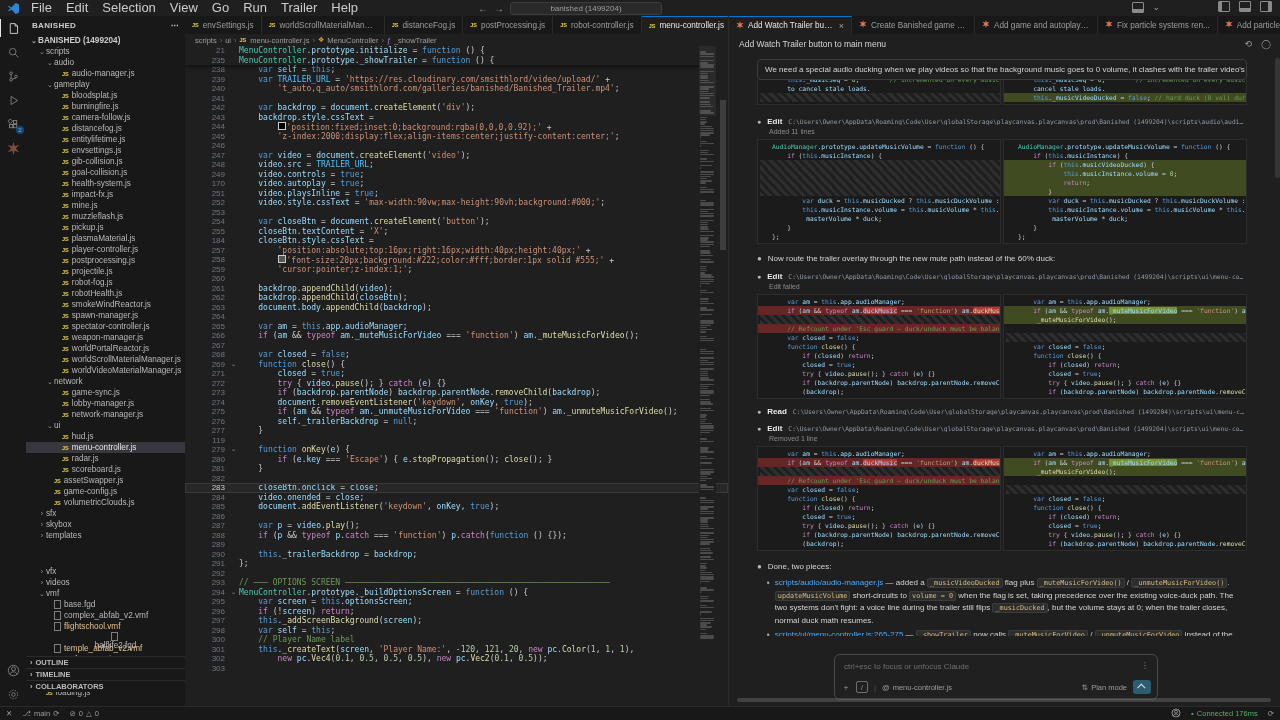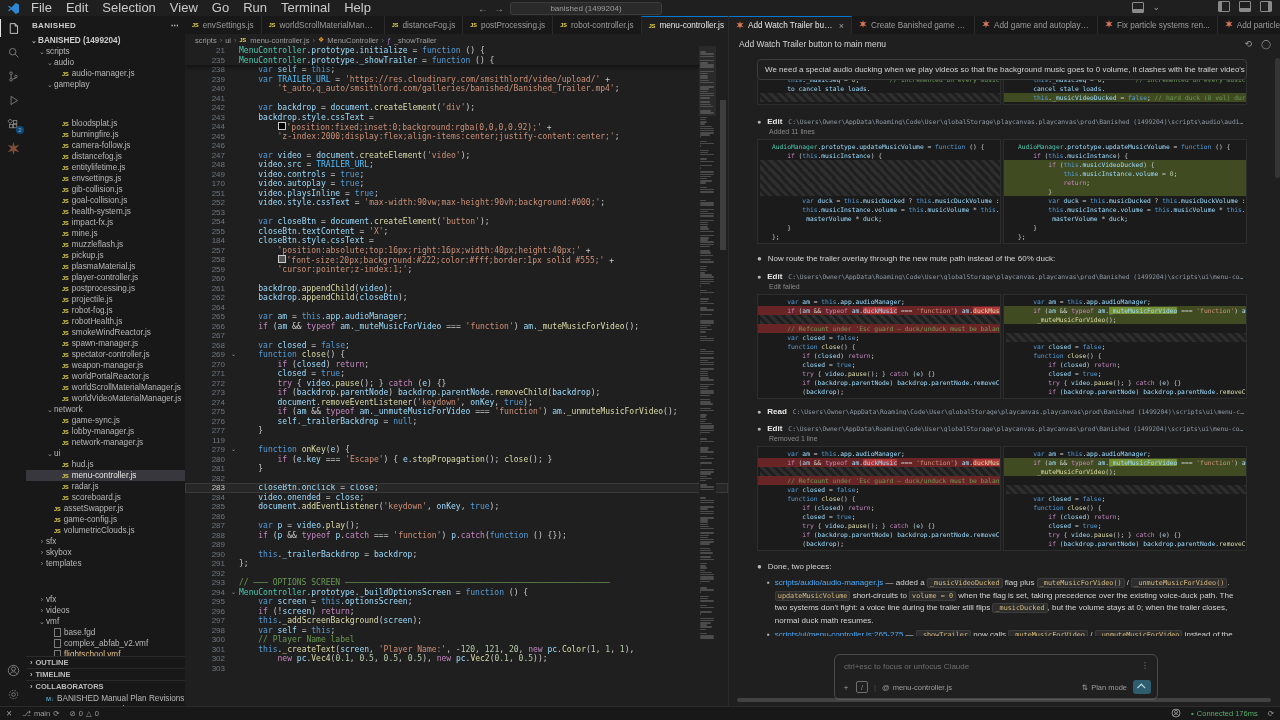--- a/index.html
+++ b/index.html
@@ -136,21 +136,21 @@
           <path d="M7 0L3 4 1 2.6 0 3.2 2.2 5 0 6.8 1 7.4 3 6l4 4 3-1.4V1.4Z" fill="#2f86d2"></path>
         </svg>
     </div>
     <div id="menubar" style="display: flex;">
         <span class="menu-item">File</span>
         <span class="menu-item">Edit</span>
         <span class="menu-item">Selection</span>
         <span class="menu-item">View</span>
         <span class="menu-item">Go</span>
         <span class="menu-item">Run</span>
-        <span class="menu-item">Terminal</span>
+        <span class="menu-item">Trailer</span>
         <span class="menu-item">Help</span>
       </div>
     <div id="tb-center">
       <span class="nav-arrow">←</span>
       <span class="nav-arrow">→</span>
       <div id="tb-search">banished (1499204)</div>
     </div>
     <div id="tb-layouticons">
       <span class="lay-ic b"></span>
       <span>⌄</span>
@@ -238,21 +238,21 @@
         </div>
         <div class="trow" style="padding-left: 28px;">
           <span class="chev"> </span>
           <span class="jsic">JS</span>
           <span>audio-manager.js</span>
         </div>
         <div class="trow" style="padding-left: 20px;">
           <span class="chev">⌄</span>
           <span>gameplay</span>
         </div>
-        <div class="trow" style="padding-left: 28px; margin-top: 28px;">
+        <div class="trow" style="padding-left: 28px;">
           <span class="chev"> </span>
           <span class="jsic">JS</span>
           <span>bloodsplat.js</span>
         </div>
         <div class="trow" style="padding-left: 28px;">
           <span class="chev"> </span>
           <span class="jsic">JS</span>
           <span>burningfire.js</span>
         </div>
         <div class="trow" style="padding-left: 28px;">
@@ -615,27 +615,27 @@
         <div class="cline"><span class="gut">253</span><span class="fold"></span><span class="src mono"></span></div>
         <div class="cline"><span class="gut">254</span><span class="fold"></span><span class="src mono"><span>    </span><span class="kd">var</span><span> </span><span class="vr">closeBtn</span><span> </span><span class="pu">=</span><span> </span><span class="vr">document</span><span class="pu">.</span><span class="fn">createElement</span><span class="pu">(</span><span class="st">'button'</span><span class="pu">)</span><span class="pu">;</span></span></div>
         <div class="cline"><span class="gut">255</span><span class="fold"></span><span class="src mono"><span>    </span><span class="vr">closeBtn</span><span class="pu">.</span><span class="vr">textContent</span><span> </span><span class="pu">=</span><span> </span><span class="st">'X'</span><span class="pu">;</span></span></div>
         <div class="cline"><span class="gut">184</span><span class="fold"></span><span class="src mono"><span>    </span><span class="vr">closeBtn</span><span class="pu">.</span><span class="vr">style</span><span class="pu">.</span><span class="vr">cssText</span><span> </span><span class="pu">=</span></span></div>
         <div class="cline"><span class="gut">257</span><span class="fold"></span><span class="src mono"><span>        </span><span class="st">'position:absolute;top:16px;right:16px;width:40px;height:40px;'</span><span> </span><span class="pu">+</span></span></div>
         <div class="cline"><span class="gut">258</span><span class="fold"></span><span class="src mono"><span>        </span><span class="swatch" style="background: rgb(85, 85, 85);"></span><span class="st">'font-size:20px;background:#222;color:#fff;border:1px solid #555;'</span><span> </span><span class="pu">+</span></span></div>
         <div class="cline"><span class="gut">259</span><span class="fold"></span><span class="src mono"><span>        </span><span class="st">'cursor:pointer;z-index:1;'</span><span class="pu">;</span></span></div>
         <div class="cline"><span class="gut">260</span><span class="fold"></span><span class="src mono"></span></div>
         <div class="cline"><span class="gut">261</span><span class="fold"></span><span class="src mono"><span>    </span><span class="vr">backdrop</span><span class="pu">.</span><span class="fn">appendChild</span><span class="pu">(</span><span class="vr">video</span><span class="pu">)</span><span class="pu">;</span></span></div>
         <div class="cline"><span class="gut">262</span><span class="fold"></span><span class="src mono"><span>    </span><span class="vr">backdrop</span><span class="pu">.</span><span class="fn">appendChild</span><span class="pu">(</span><span class="vr">closeBtn</span><span class="pu">)</span><span class="pu">;</span></span></div>
+        <div class="cline"><span class="gut">263</span><span class="fold"></span><span class="src mono"><span>    </span><span class="vr">document</span><span class="pu">.</span><span class="vr">body</span><span class="pu">.</span><span class="fn">appendChild</span><span class="pu">(</span><span class="vr">backdrop</span><span class="pu">)</span><span class="pu">;</span></span></div>
         <div class="cline"><span class="gut">264</span><span class="fold"></span><span class="src mono"></span></div>
         <div class="cline"><span class="gut">265</span><span class="fold"></span><span class="src mono"><span>    </span><span class="kd">var</span><span> </span><span class="vr">am</span><span> </span><span class="pu">=</span><span> </span><span class="kd">this</span><span class="pu">.</span><span class="vr">app</span><span class="pu">.</span><span class="vr">audioManager</span><span class="pu">;</span></span></div>
         <div class="cline"><span class="gut">266</span><span class="fold"></span><span class="src mono"><span>    </span><span class="kc">if</span><span> </span><span class="pu">(</span><span class="vr">am</span><span> </span><span class="pu">&amp;</span><span class="pu">&amp;</span><span> </span><span class="kc">typeof</span><span> </span><span class="vr">am</span><span class="pu">.</span><span class="vr">_muteMusicForVideo</span><span> </span><span class="pu">=</span><span class="pu">=</span><span class="pu">=</span><span> </span><span class="st">'function'</span><span class="pu">)</span><span> </span><span class="vr">am</span><span class="pu">.</span><span class="fn">_muteMusicForVideo</span><span class="pu">(</span><span class="pu">)</span><span class="pu">;</span></span></div>
         <div class="cline"><span class="gut">267</span><span class="fold"></span><span class="src mono"></span></div>
         <div class="cline"><span class="gut">268</span><span class="fold"></span><span class="src mono"><span>    </span><span class="kd">var</span><span> </span><span class="vr">closed</span><span> </span><span class="pu">=</span><span> </span><span class="kd">false</span><span class="pu">;</span></span></div>
         <div class="cline"><span class="gut">269</span><span class="fold">⌄</span><span class="src mono"><span>    </span><span class="kd">function</span><span> </span><span class="fn">close</span><span class="pu">(</span><span class="pu">)</span><span> </span><span class="pu">{</span></span></div>
-        <div class="cline"><span class="gut">270</span><span class="fold"></span><span class="src mono"><span>        </span><span class="kc">if</span><span> </span><span class="pu">(</span><span class="vr">closed</span><span class="pu">)</span><span> </span><span class="kc">return</span><span class="pu">;</span></span></div>
         <div class="cline"><span class="gut">271</span><span class="fold"></span><span class="src mono"><span>        </span><span class="vr">closed</span><span> </span><span class="pu">=</span><span> </span><span class="kd">true</span><span class="pu">;</span></span></div>
         <div class="cline"><span class="gut">272</span><span class="fold"></span><span class="src mono"><span>        </span><span class="kc">try</span><span> </span><span class="pu">{</span><span> </span><span class="vr">video</span><span class="pu">.</span><span class="fn">pause</span><span class="pu">(</span><span class="pu">)</span><span class="pu">;</span><span> </span><span class="pu">}</span><span> </span><span class="kc">catch</span><span> </span><span class="pu">(</span><span class="vr">e</span><span class="pu">)</span><span> </span><span class="pu">{</span><span class="pu">}</span></span></div>
         <div class="cline"><span class="gut">273</span><span class="fold"></span><span class="src mono"><span>        </span><span class="kc">if</span><span> </span><span class="pu">(</span><span class="vr">backdrop</span><span class="pu">.</span><span class="vr">parentNode</span><span class="pu">)</span><span> </span><span class="vr">backdrop</span><span class="pu">.</span><span class="vr">parentNode</span><span class="pu">.</span><span class="fn">removeChild</span><span class="pu">(</span><span class="vr">backdrop</span><span class="pu">)</span><span class="pu">;</span></span></div>
         <div class="cline"><span class="gut">274</span><span class="fold"></span><span class="src mono"><span>        </span><span class="vr">document</span><span class="pu">.</span><span class="fn">removeEventListener</span><span class="pu">(</span><span class="st">'keydown'</span><span class="pu">,</span><span> </span><span class="vr">onKey</span><span class="pu">,</span><span> </span><span class="kd">true</span><span class="pu">)</span><span class="pu">;</span></span></div>
         <div class="cline"><span class="gut">275</span><span class="fold"></span><span class="src mono"><span>        </span><span class="kc">if</span><span> </span><span class="pu">(</span><span class="vr">am</span><span> </span><span class="pu">&amp;</span><span class="pu">&amp;</span><span> </span><span class="kc">typeof</span><span> </span><span class="vr">am</span><span class="pu">.</span><span class="vr">_unmuteMusicForVideo</span><span> </span><span class="pu">=</span><span class="pu">=</span><span class="pu">=</span><span> </span><span class="st">'function'</span><span class="pu">)</span><span> </span><span class="vr">am</span><span class="pu">.</span><span class="fn">_unmuteMusicForVideo</span><span class="pu">(</span><span class="pu">)</span><span class="pu">;</span></span></div>
         <div class="cline"><span class="gut">276</span><span class="fold"></span><span class="src mono"><span>        </span><span class="vr">self</span><span class="pu">.</span><span class="vr">_trailerBackdrop</span><span> </span><span class="pu">=</span><span> </span><span class="kd">null</span><span class="pu">;</span></span></div>
         <div class="cline"><span class="gut">277</span><span class="fold"></span><span class="src mono"><span>    </span><span class="pu">}</span></span></div>
         <div class="cline"><span class="gut">119</span><span class="fold"></span><span class="src mono"></span></div>
         <div class="cline"><span class="gut">279</span><span class="fold">⌄</span><span class="src mono"><span>    </span><span class="kd">function</span><span> </span><span class="fn">onKey</span><span class="pu">(</span><span class="vr">e</span><span class="pu">)</span><span> </span><span class="pu">{</span></span></div>
         <div class="cline"><span class="gut">280</span><span class="fold"></span><span class="src mono"><span>        </span><span class="kc">if</span><span> </span><span class="pu">(</span><span class="vr">e</span><span class="pu">.</span><span class="vr">key</span><span> </span><span class="pu">=</span><span class="pu">=</span><span class="pu">=</span><span> </span><span class="st">'Escape'</span><span class="pu">)</span><span> </span><span class="pu">{</span><span> </span><span class="vr">e</span><span class="pu">.</span><span class="fn">stopPropagation</span><span class="pu">(</span><span class="pu">)</span><span class="pu">;</span><span> </span><span class="fn">close</span><span class="pu">(</span><span class="pu">)</span><span class="pu">;</span><span> </span><span class="pu">}</span></span></div>

